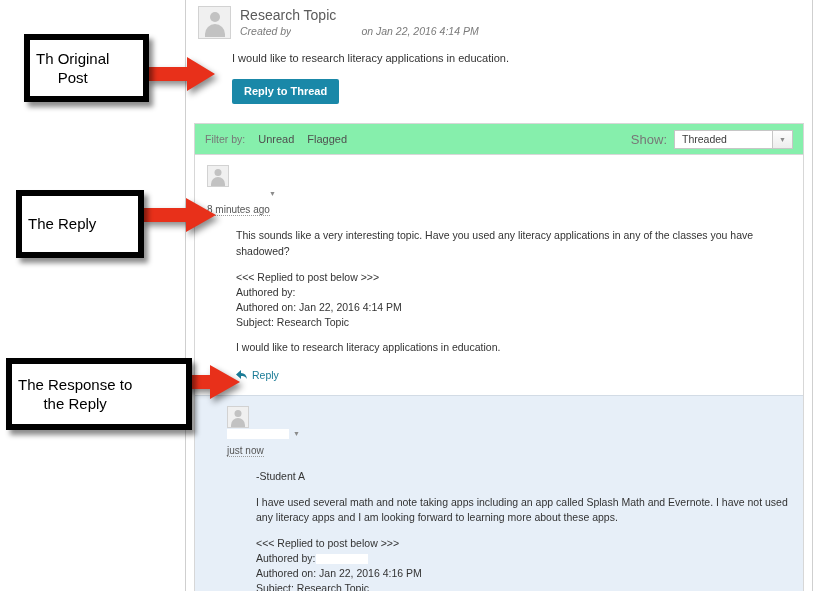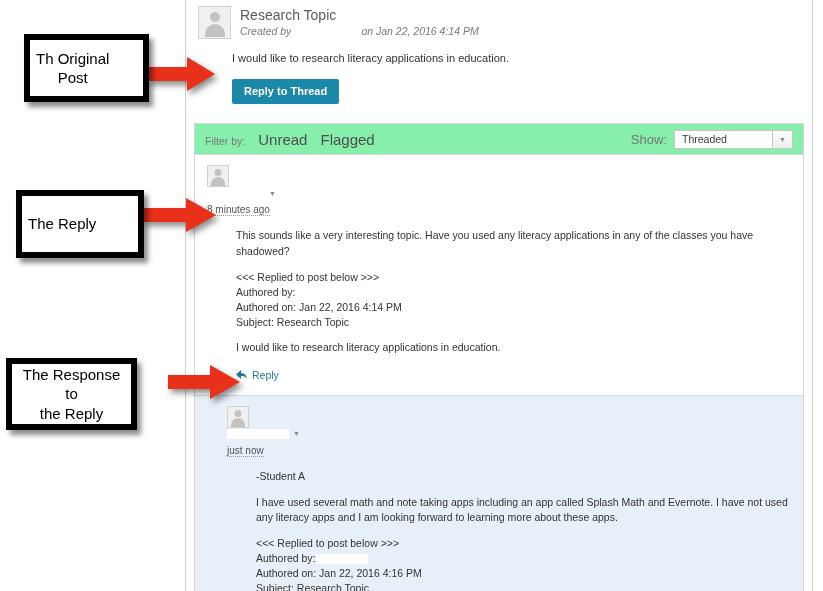--- a/index.html
+++ b/index.html
@@ -159,21 +159,21 @@
     align-items: center;
     padding: 0 10px;
     box-sizing: border-box;
     font-size: 10.5px;
     color: #6c6c6c;
   }
   .filter-left { display: flex; align-items: baseline; gap: 13px; }
   .filter-label { color: #777777; font-size: 10.5px; }
   .filter-link {
     color: #4f4f4f;
-    font-size: 15px;
+    font-size: 11px;
     text-decoration: none;
     cursor: pointer;
   }
   .filter-right {
     margin-left: auto;
     display: flex;
     align-items: center;
     gap: 7px;
   }
   .show-label { color: #777777; font-size: 13px; }
@@ -286,21 +286,21 @@
     <polygon points="0,10 40,10 40,0 68,17 40,34 40,24 0,24" fill="#e8301a"></polygon>
   </svg>
 
   <div class="callout" style="left:16px; top:190px; width:128px; height:68px;">
     <span class="callout-text" style="white-space:pre-line;">The Reply</span>
   </div>
   <svg class="arrow" style="left:142px; top:198px;" width="74" height="34" viewBox="0 0 74 34">
     <polygon points="0,10 44,10 44,0 74,17 44,34 44,24 0,24" fill="#e8301a"></polygon>
   </svg>
 
-  <div class="callout" style="left:6px; top:358px; width:131px; height:72px;">
+  <div class="callout" style="left:6px; top:358px; width:186px; height:72px;">
     <span class="callout-text" style="white-space:pre-line;">The Response to
 the Reply</span>
   </div>
   <svg class="arrow" style="left:168px; top:365px;" width="72" height="34" viewBox="0 0 72 34">
     <polygon points="0,10 42,10 42,0 72,17 42,34 42,24 0,24" fill="#e8301a"></polygon>
   </svg>
 
   <div id="panel">
 
     <div class="original-post">

